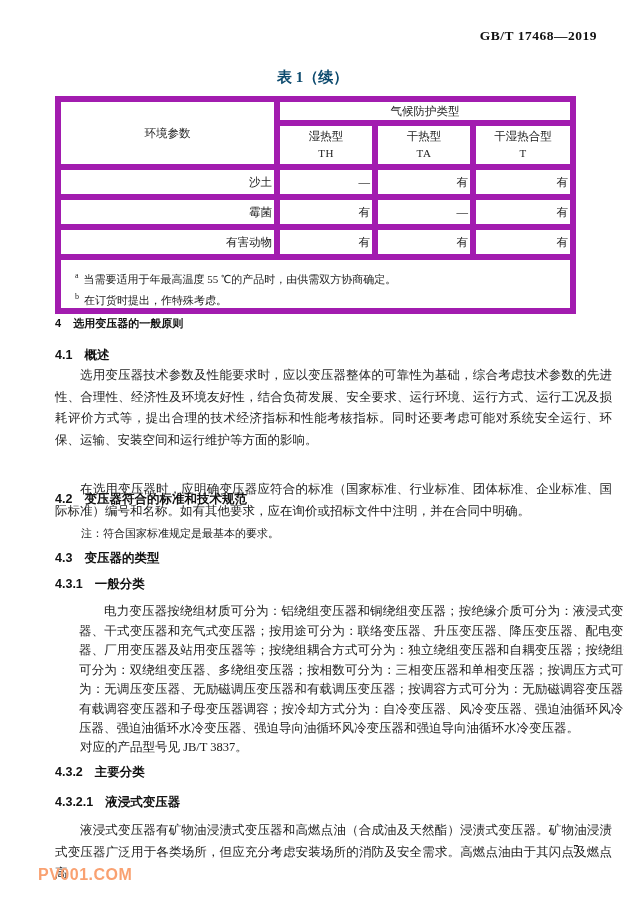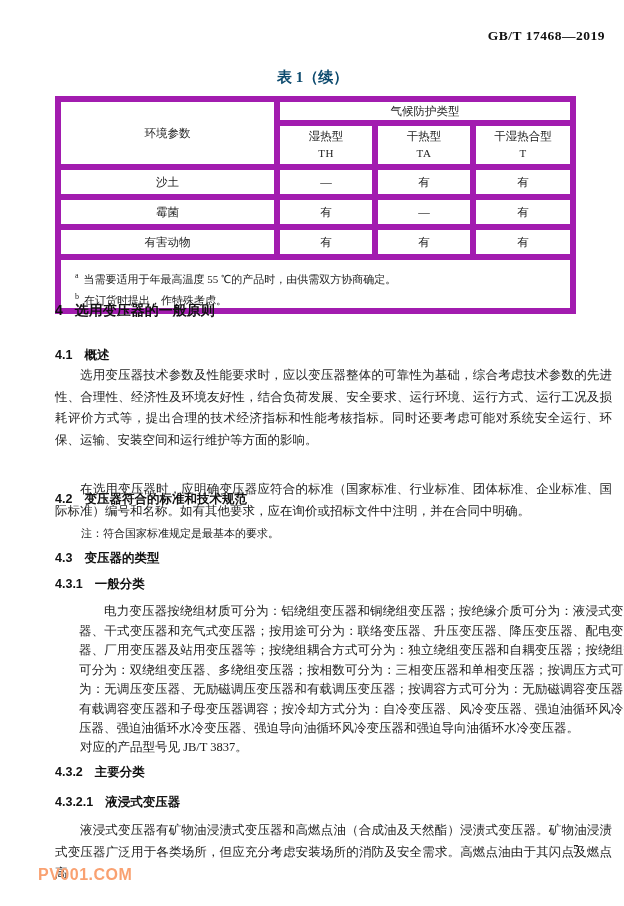--- a/index.html
+++ b/index.html
@@ -2,21 +2,21 @@
 <html><head>
 <meta charset="utf-8">
 <style>
   html,body{margin:0;padding:0;background:#ffffff;}
   .page{
     position:relative;width:624px;height:906px;background:#ffffff;
     font-family:"Liberation Serif", serif;color:#1c1c1c;overflow:hidden;
   }
   
   .std-no{
-    position:absolute;top:28px;right:19px;
+    position:absolute;top:28px;right:27px;
     font-family:"Liberation Serif", serif;font-weight:bold;
     font-size:13.5px;letter-spacing:.5px;color:#111;
   }
   
   .tbl-caption{
     position:absolute;top:68px;left:55px;width:515px;text-align:center;
     font-weight:bold;font-size:15px;color:#0c4a6e;
   }
   
   table.t1{
@@ -24,21 +24,21 @@
     border-collapse:collapse;table-layout:fixed;
     font-size:11.5px;color:#1c1c1c;
     border-top:2px solid #111;border-bottom:2px solid #111;
   }
   table.t1 th, table.t1 td{
     border:6px solid #a21caf;font-weight:normal;text-align:center;
     padding:0 2px;line-height:15px;
   }
   table.t1 .grp{height:24px;}
   table.t1 .sub{height:44px;margin-top:46px;}
-  table.t1 .datarow td{height:24px;}
+  table.t1 .datarow td{height:24px;text-align:right;}
   table.t1 .code{margin-top:2px;font-size:11px;letter-spacing:.5px;}
   table.t1 td.fnote{
     text-align:left;padding:7px 8px 0 14px;font-size:11px;line-height:18px;
   }
   .fnline sup{font-size:8px;margin-right:5px;}
   
   .hd{
     position:absolute;left:55px;white-space:nowrap;
     font-family:"Liberation Sans", sans-serif;font-weight:bold;
     font-size:12.5px;color:#111;
@@ -119,21 +119,21 @@
       </tr>
       <tr>
         <td class="fnote" colspan="4">
           <div class="fnline"><sup>a</sup><span>当需要适用于年最高温度 55 ℃的产品时，由供需双方协商确定。</span></div>
           <div class="fnline"><sup>b</sup><span>在订货时提出，作特殊考虑。</span></div>
         </td>
       </tr>
     </tbody>
   </table>
 
-  <div class="hd" style="top:302px;font-size:14px;">
+  <div class="hd" style="top:316px;font-size:11px;">
     <span class="num">4</span><span>选用变压器的一般原则</span>
   </div>
 
   <div class="hd" style="top:347px;">
     <span class="num">4.1</span><span>概述</span>
   </div>
   <div class="para" style="top:365px;">选用变压器技术参数及性能要求时，应以变压器整体的可靠性为基础，综合考虑技术参数的先进性、合理性、经济性及环境友好性，结合负荷发展、安全要求、运行环境、运行方式、运行工况及损耗评价方式等，提出合理的技术经济指标和性能考核指标。同时还要考虑可能对系统安全运行、环保、运输、安装空间和运行维护等方面的影响。</div>
 
   <div class="hd" style="top:455px;margin-top:36px;">
     <span class="num">4.2</span><span>变压器符合的标准和技术规范</span>

